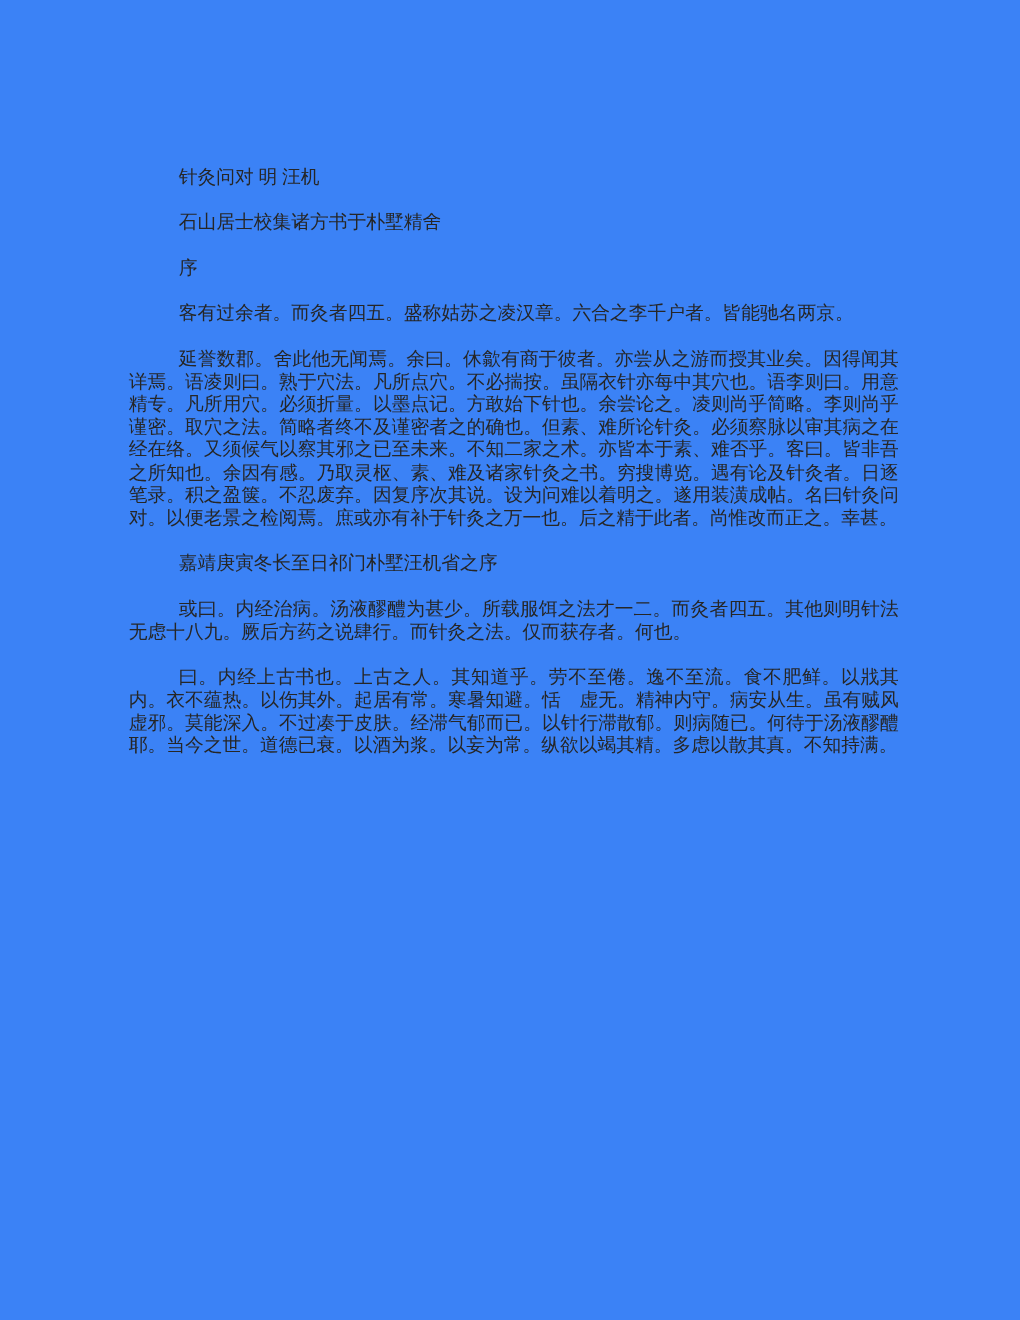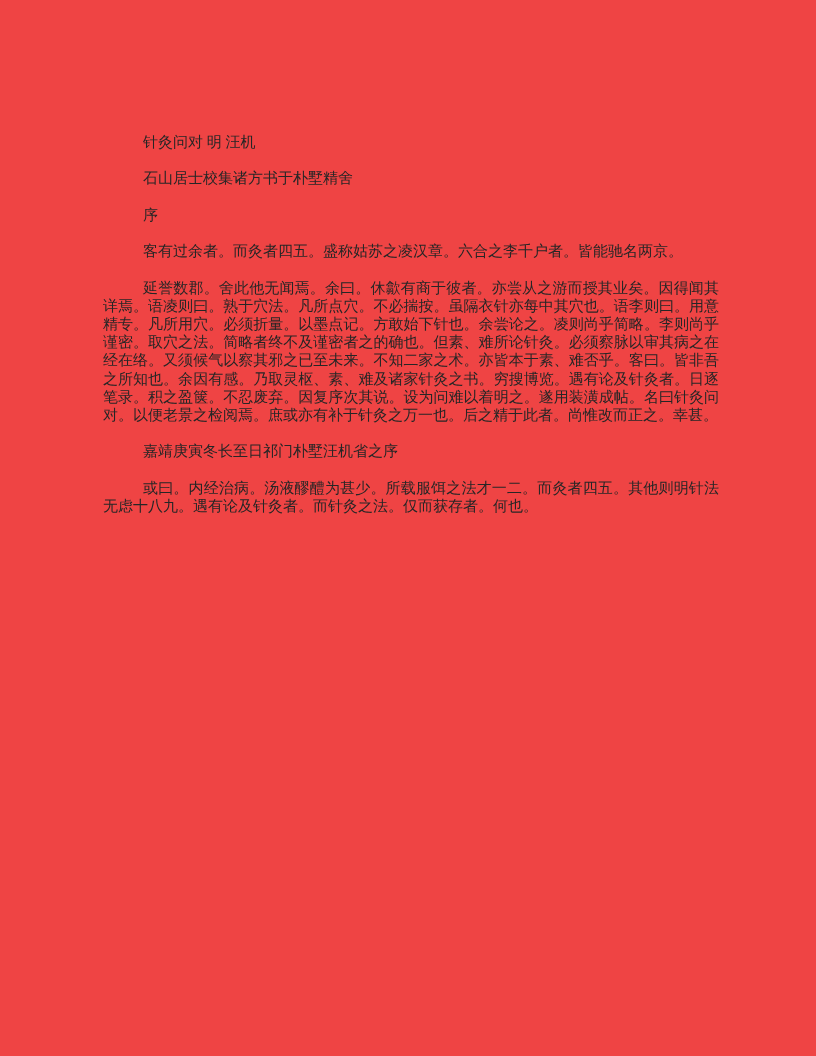--- a/index.html
+++ b/index.html
@@ -4,21 +4,21 @@
 <style>
   html, body {
     margin: 0;
     padding: 0;
     background: #ffffff;
   }
   .page {
     position: relative;
     width: 816px;
     height: 1056px;
-    background: #ef4444;
+    background: #3b82f6;
     overflow: hidden;
     font-family: "Liberation Serif", "DejaVu Serif", serif;
   }
   .text-block {
     position: absolute;
     left: 103px;
     top: 133px;
     width: 616px;
     color: #262626;
     font-size: 15px;
@@ -40,15 +40,16 @@
 <body>
 
 <div class="page">
   <div class="text-block">
     <p>针灸问对 明 汪机</p>
     <p>石山居士校集诸方书于朴墅精舍</p>
     <p>序</p>
     <p>客有过余者。而灸者四五。盛称姑苏之凌汉章。六合之李千户者。皆能驰名两京。</p>
     <p>延誉数郡。舍此他无闻焉。余曰。休歙有商于彼者。亦尝从之游而授其业矣。因得闻其详焉。语凌则曰。熟于穴法。凡所点穴。不必揣按。虽隔衣针亦每中其穴也。语李则曰。用意精专。凡所用穴。必须折量。以墨点记。方敢始下针也。余尝论之。凌则尚乎简略。李则尚乎谨密。取穴之法。简略者终不及谨密者之的确也。但素、难所论针灸。必须察脉以审其病之在经在络。又须候气以察其邪之已至未来。不知二家之术。亦皆本于素、难否乎。客曰。皆非吾之所知也。余因有感。乃取灵枢、素、难及诸家针灸之书。穷搜博览。遇有论及针灸者。日逐笔录。积之盈箧。不忍废弃。因复序次其说。设为问难以着明之。遂用装潢成帖。名曰针灸问对。以便老景之检阅焉。庶或亦有补于针灸之万一也。后之精于此者。尚惟改而正之。幸甚。</p>
     <p>嘉靖庚寅冬长至日祁门朴墅汪机省之序</p>
-    <p>或曰。内经治病。汤液醪醴为甚少。所载服饵之法才一二。而灸者四五。其他则明针法无虑十八九。遇有论及针灸者。而针灸之法。仅而获存者。何也。</p>
+    <p>或曰。内经治病。汤液醪醴为甚少。所载服饵之法才一二。而灸者四五。其他则明针法无虑十八九。厥后方药之说肆行。而针灸之法。仅而获存者。何也。</p>
+    <p>曰。内经上古书也。上古之人。其知道乎。劳不至倦。逸不至流。食不肥鲜。以戕其内。衣不蕴热。以伤其外。起居有常。寒暑知避。恬　虚无。精神内守。病安从生。虽有贼风虚邪。莫能深入。不过凑于皮肤。经滞气郁而已。以针行滞散郁。则病随已。何待于汤液醪醴耶。当今之世。道德已衰。以酒为浆。以妄为常。纵欲以竭其精。多虑以散其真。不知持满。</p>
   </div>
 </div>
 
 </body></html>

